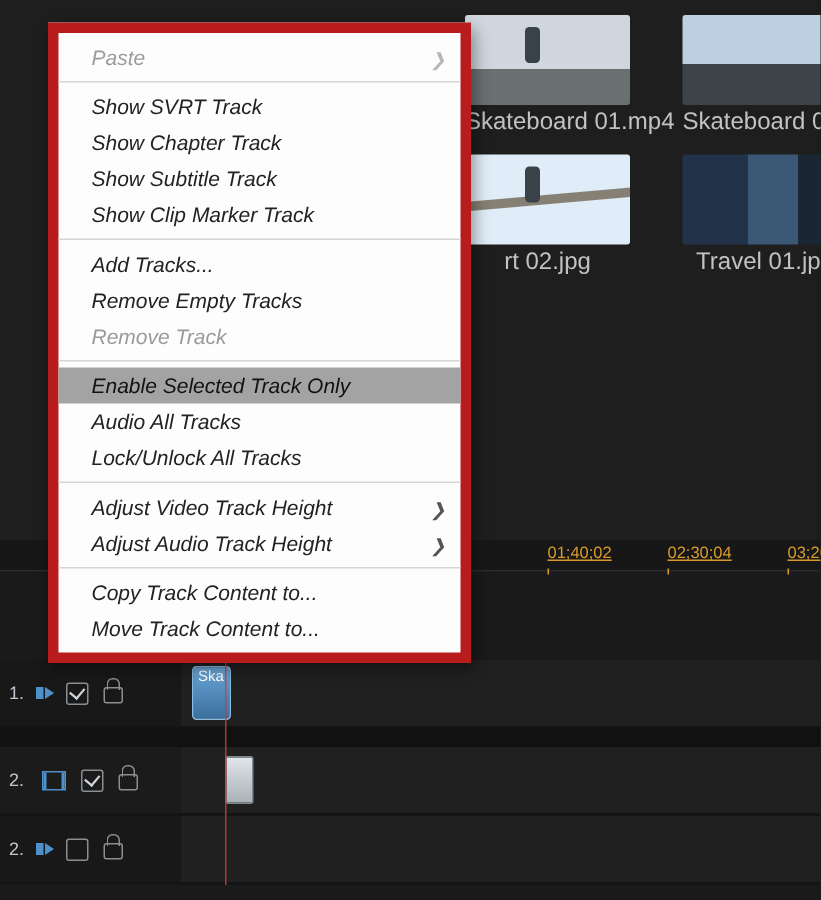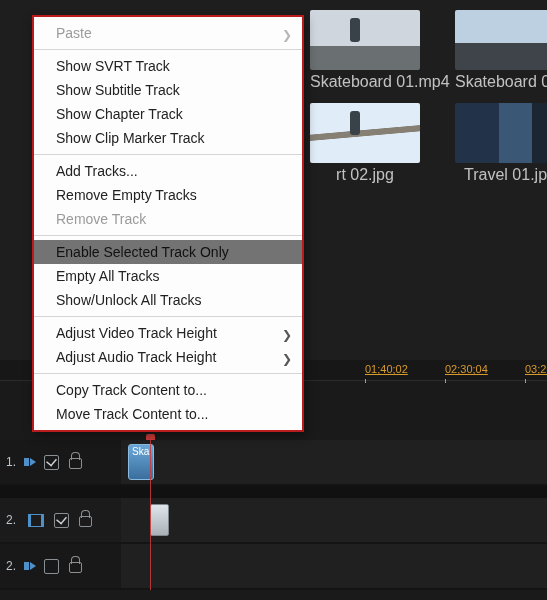--- a/index.html
+++ b/index.html
@@ -209,36 +209,37 @@
     border-radius:2px 2px 0 0;
   }
 
   
   .ctx {
     position: absolute;
     top: 15px;
     left: 32px;
     width: 268px;
     background: #fdfdfd;
-    border: 2px solid #b91c1c;
+    border: 7px solid #b91c1c;
     box-shadow: 2px 4px 10px rgba(0,0,0,.4);
     color: #222;
     padding: 4px 0;
     z-index: 50;
     font-size: 14px;
+    font-style: italic;
   }
   .ctx-item {
     padding: 3px 22px;
     line-height: 18px;
     position: relative;
     white-space: nowrap;
   }
   .ctx-item.disabled { color: #9b9b9b; }
   .ctx-item.highlight {
-    background: #737373;
+    background: #a3a3a3;
     color: #111;
   }
   .ctx-item .sub-arrow {
     position: absolute;
     right: 10px;
     top: 5px;
     color: #555;
     font-size: 12px;
   }
   .ctx-item.disabled .sub-arrow { color:#b7b7b7; }
@@ -321,30 +322,30 @@
       <span class="lock"></span>
     </div>
     <div class="track-body"></div>
   </div>
 </div>
 
 <div class="ctx" id="ctx">
     <div class="ctx-item disabled"><span>Paste</span><span class="sub-arrow">❯</span></div>
     <div class="ctx-sep"></div>
     <div class="ctx-item"><span>Show SVRT Track</span></div>
+    <div class="ctx-item"><span>Show Chapter Track</span></div>
     <div class="ctx-item"><span>Show Subtitle Track</span></div>
-    <div class="ctx-item"><span>Show Chapter Track</span></div>
     <div class="ctx-item"><span>Show Clip Marker Track</span></div>
     <div class="ctx-sep"></div>
     <div class="ctx-item"><span>Add Tracks...</span></div>
     <div class="ctx-item"><span>Remove Empty Tracks</span></div>
     <div class="ctx-item disabled"><span>Remove Track</span></div>
     <div class="ctx-sep"></div>
     <div class="ctx-item highlight"><span>Enable Selected Track Only</span></div>
-    <div class="ctx-item"><span>Empty All Tracks</span></div>
-    <div class="ctx-item"><span>Show/Unlock All Tracks</span></div>
+    <div class="ctx-item"><span>Audio All Tracks</span></div>
+    <div class="ctx-item"><span>Lock/Unlock All Tracks</span></div>
     <div class="ctx-sep"></div>
     <div class="ctx-item"><span>Adjust Video Track Height</span><span class="sub-arrow">❯</span></div>
     <div class="ctx-item"><span>Adjust Audio Track Height</span><span class="sub-arrow">❯</span></div>
     <div class="ctx-sep"></div>
     <div class="ctx-item"><span>Copy Track Content to...</span></div>
     <div class="ctx-item"><span>Move Track Content to...</span></div>
   </div>
 
 </body></html>

